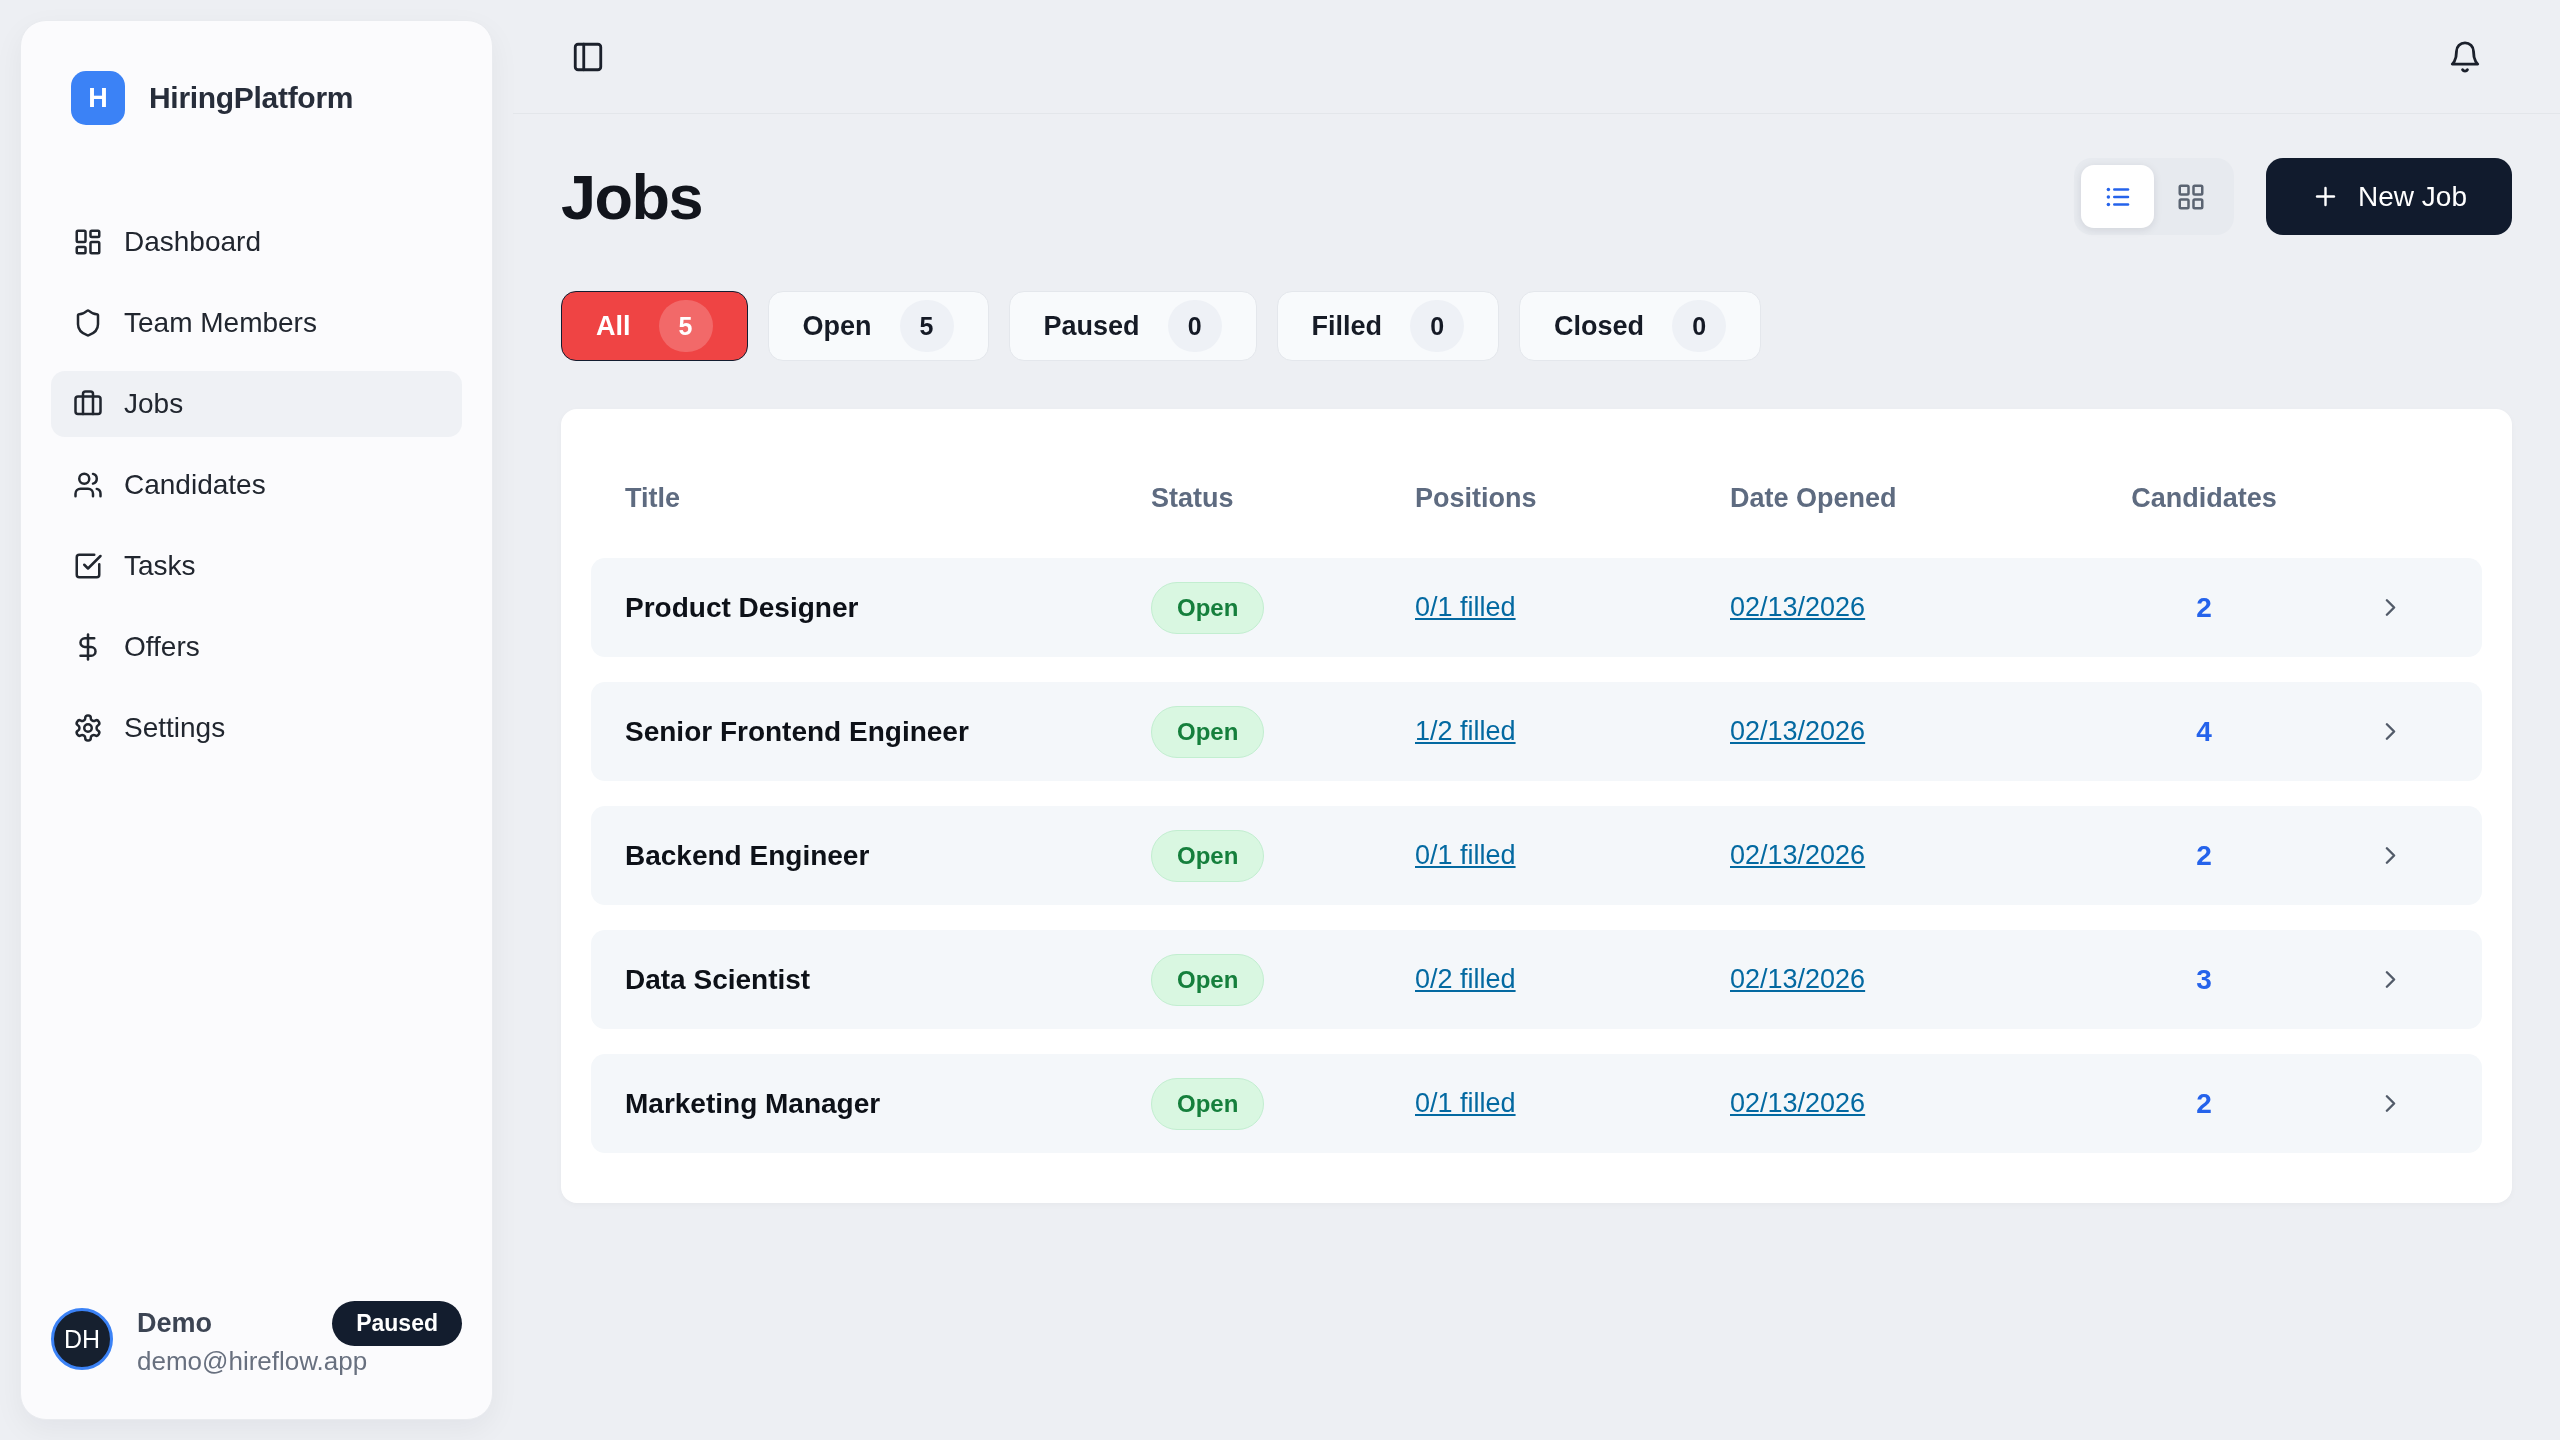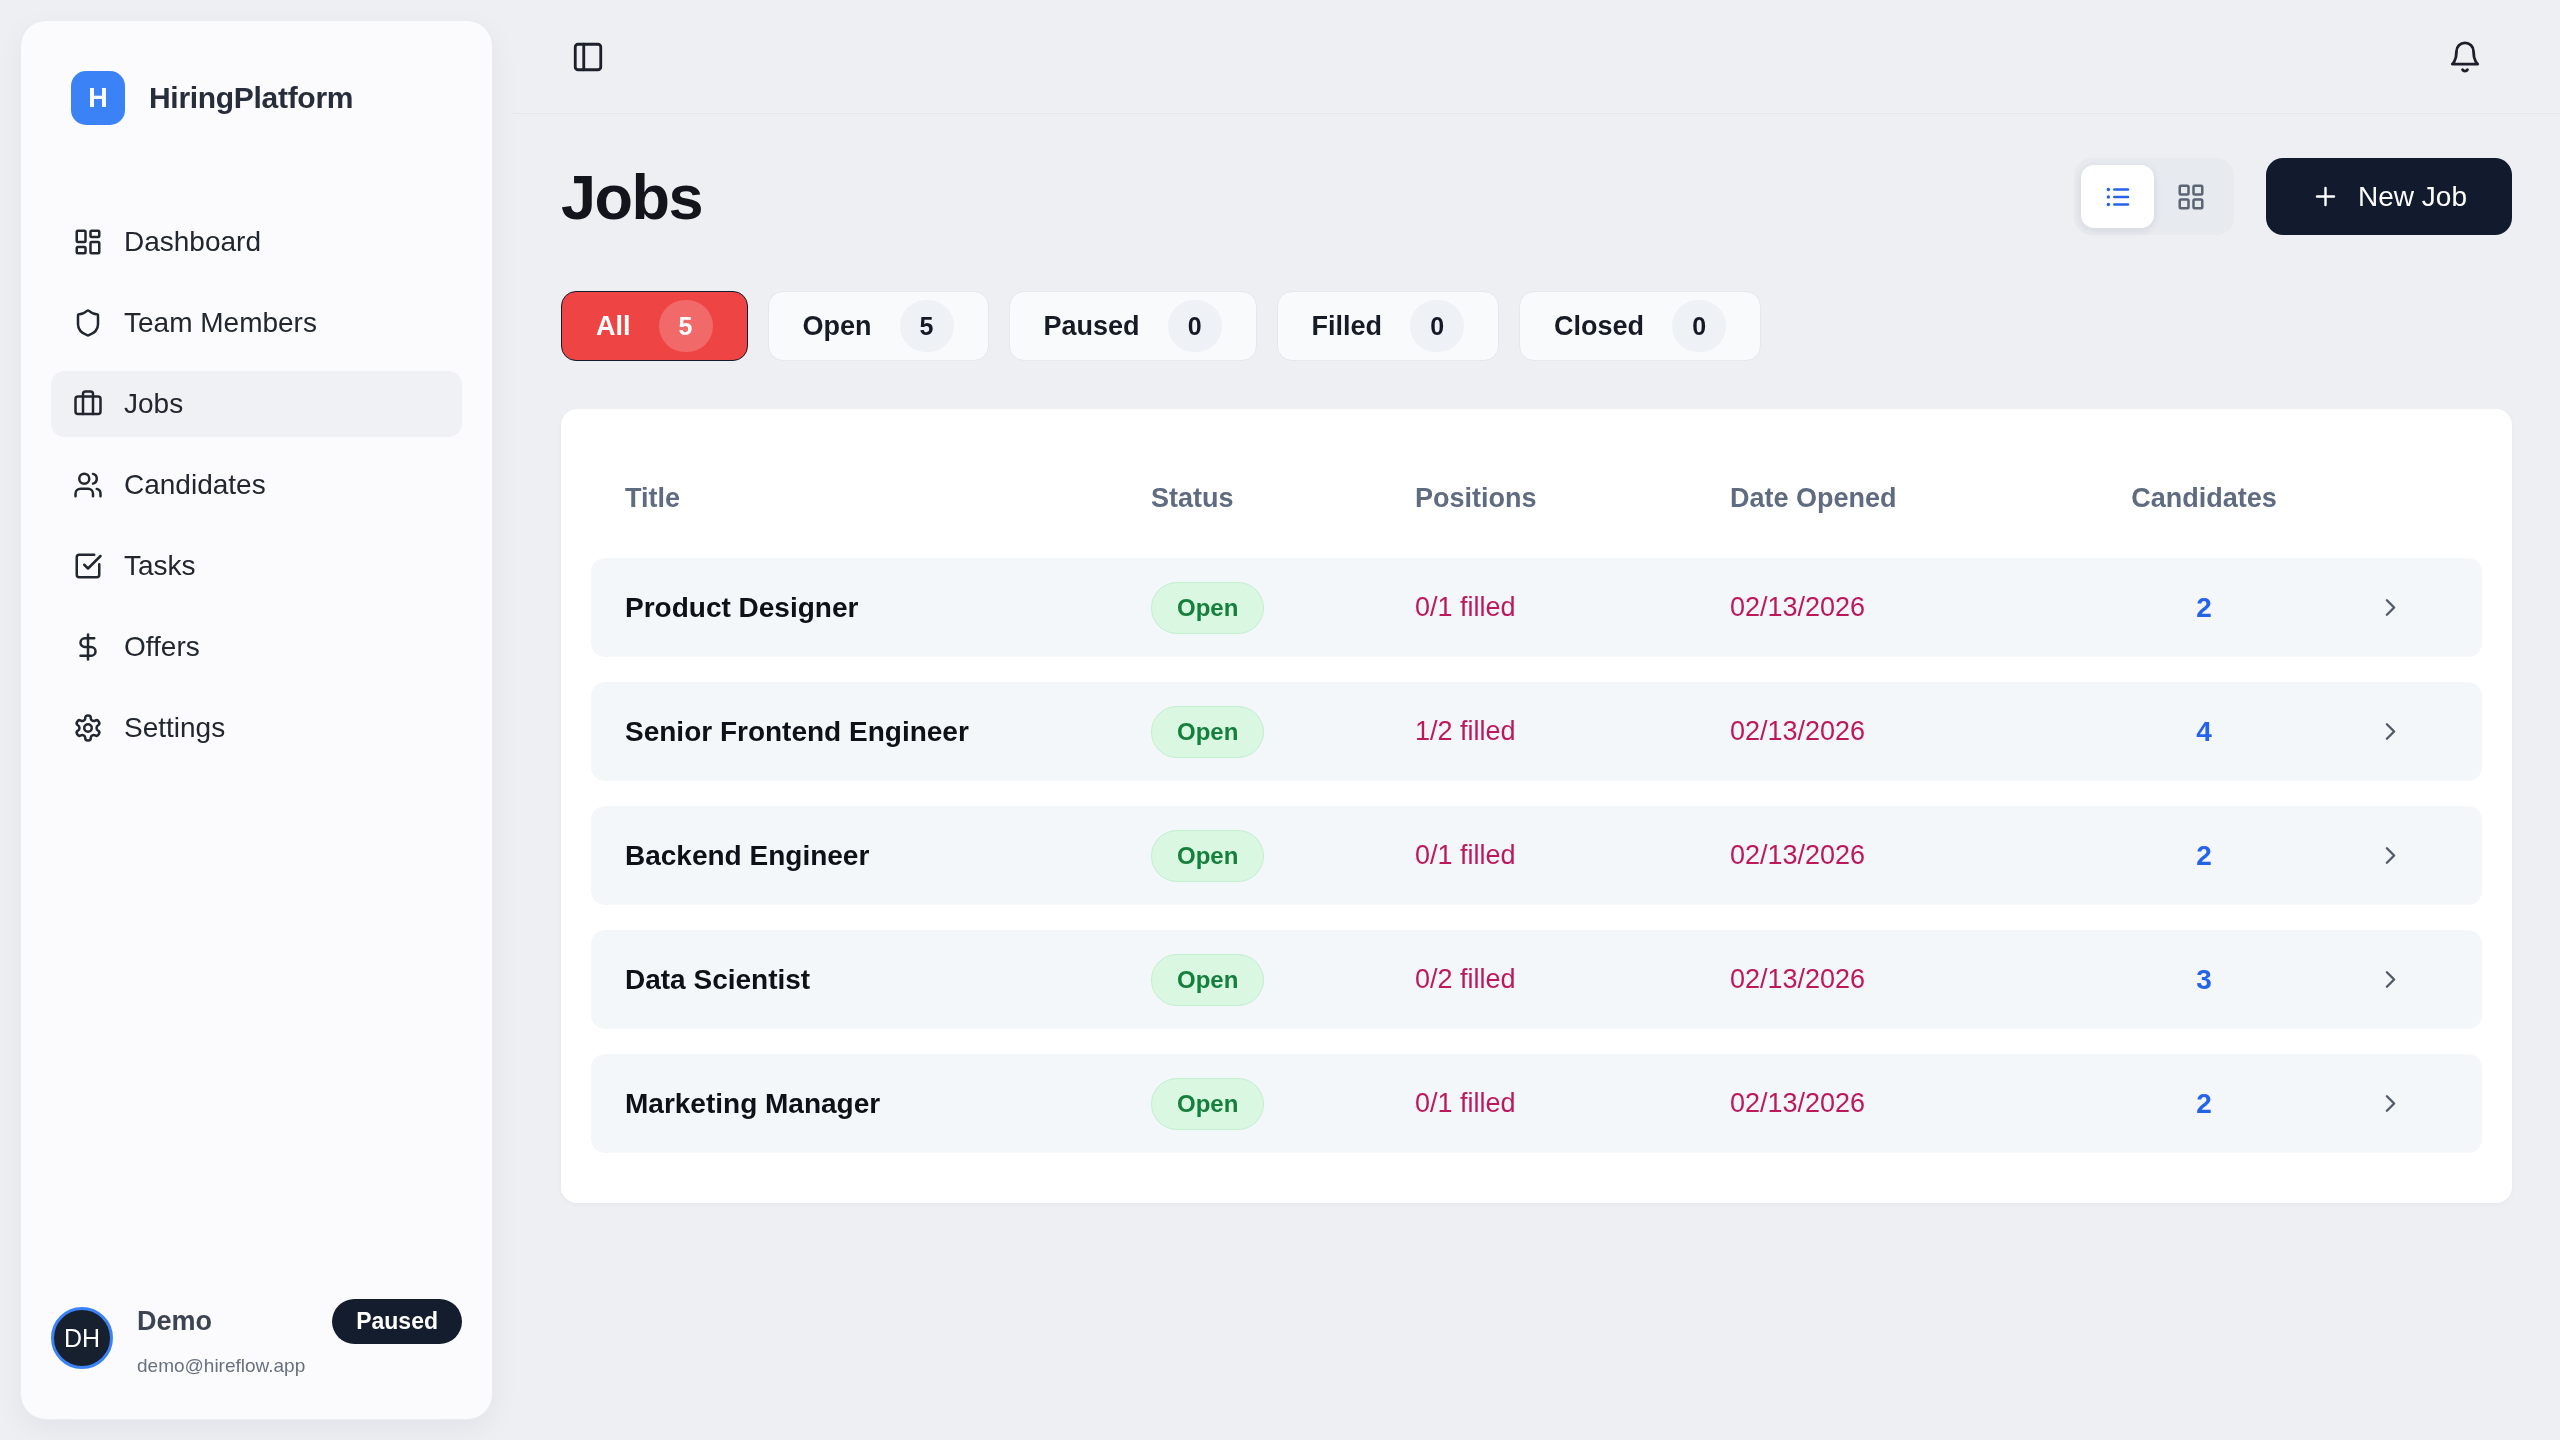--- a/index.html
+++ b/index.html
@@ -21,21 +21,21 @@
   .nav-icon{display:flex;}
   .nav-icon svg{width:30px;height:30px;}
 
   .side-user{position:absolute;left:30px;right:30px;bottom:42px;display:flex;align-items:center;gap:24px;}
   .avatar{width:62px;height:62px;border-radius:50%;background:#16202f;border:3px solid #3b82f6;
     color:#fff;font-size:25px;font-weight:500;display:flex;align-items:center;justify-content:center;flex:none;}
   .user-info{flex:1;min-width:0;}
   .user-top{display:flex;align-items:center;justify-content:space-between;}
   .user-name{font-size:27px;font-weight:600;color:#3c4453;}
   .role-badge{background:#131d2e;color:#fff;font-size:23px;font-weight:700;padding:9px 24px;border-radius:999px;}
-  .user-email{font-size:19px;color:#68707f;margin-top:11px;}
+  .user-email{font-size:26px;color:#68707f;}
 
   
   .topbar{position:absolute;left:513px;right:0;top:0;height:114px;display:flex;align-items:center;
     justify-content:space-between;padding:0 78px 0 58px;border-bottom:1px solid #e3e6ea;}
   .icon-btn{background:none;border:none;padding:0;cursor:pointer;color:#1b202b;display:flex;}
   .icon-btn svg{width:34px;height:34px;}
 
   
   .main{position:absolute;left:513px;right:0;top:114px;bottom:0;padding:0 48px;}
   .page-head{margin-top:44px;display:flex;align-items:center;justify-content:space-between;}
@@ -64,21 +64,21 @@
   .thead,.trow{display:grid;grid-template-columns:526px 264px 315px 345px 258px 1fr;
     align-items:center;padding:0 34px;}
   .thead{margin-bottom:44px;}
   .th{font-size:27px;font-weight:600;color:#5e6b80;}
   .th.center{text-align:center;}
   .trow{height:99px;background:#f4f7fa;border-radius:14px;margin-bottom:25px;cursor:pointer;}
   .trow:last-child{margin-bottom:0;}
   .td-title{font-size:28px;font-weight:600;color:#0d1118;}
   .badge-open{display:inline-flex;justify-self:start;background:#d9f7e1;color:#157f3c;font-size:24px;
     font-weight:700;padding:11px 25px;border-radius:999px;border:1px solid #c2eed0;}
-  .td-muted{font-size:27px;color:#be185d;}
+  .td-muted{font-size:27px;color:#0369a1;text-decoration:underline;}
   .td-count{font-size:28px;font-weight:700;color:#2563eb;text-align:center;}
   .td-chev{justify-self:center;color:#525b69;display:flex;}
   .td-chev svg{width:29px;height:29px;}
 </style>
 </head>
 <body>
 
 <aside class="sidebar">
   <div class="brand">
     <div class="logo">

